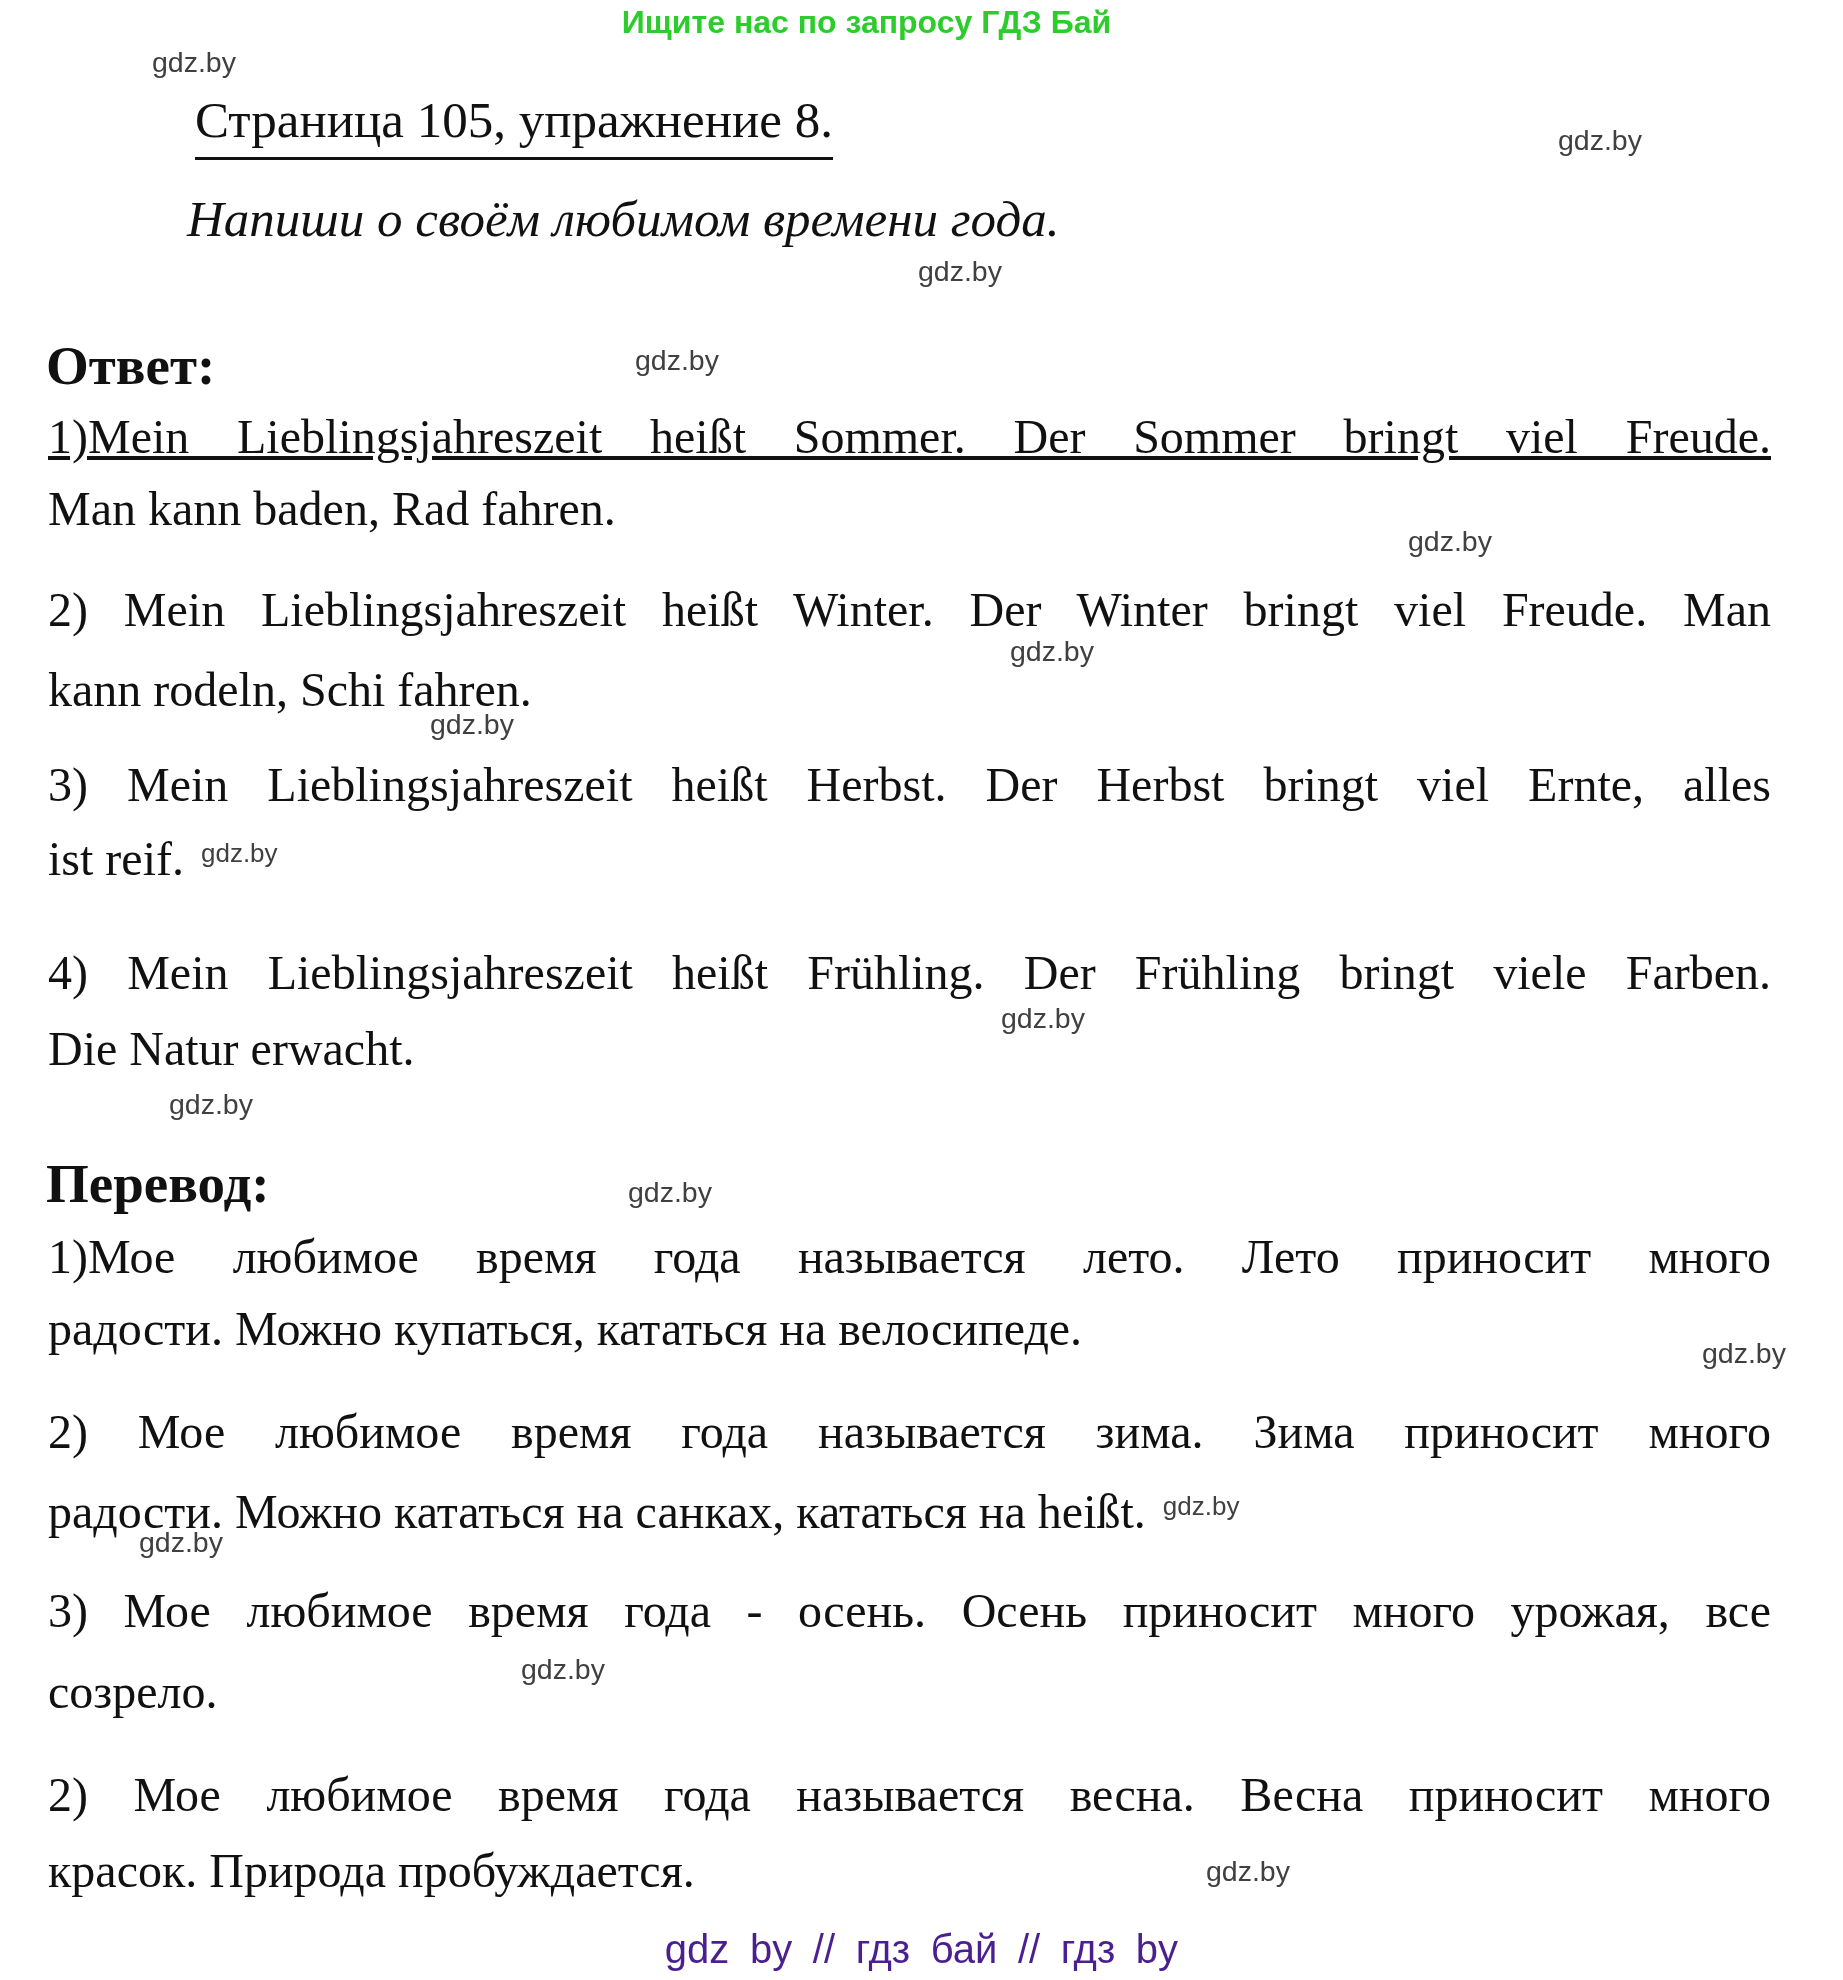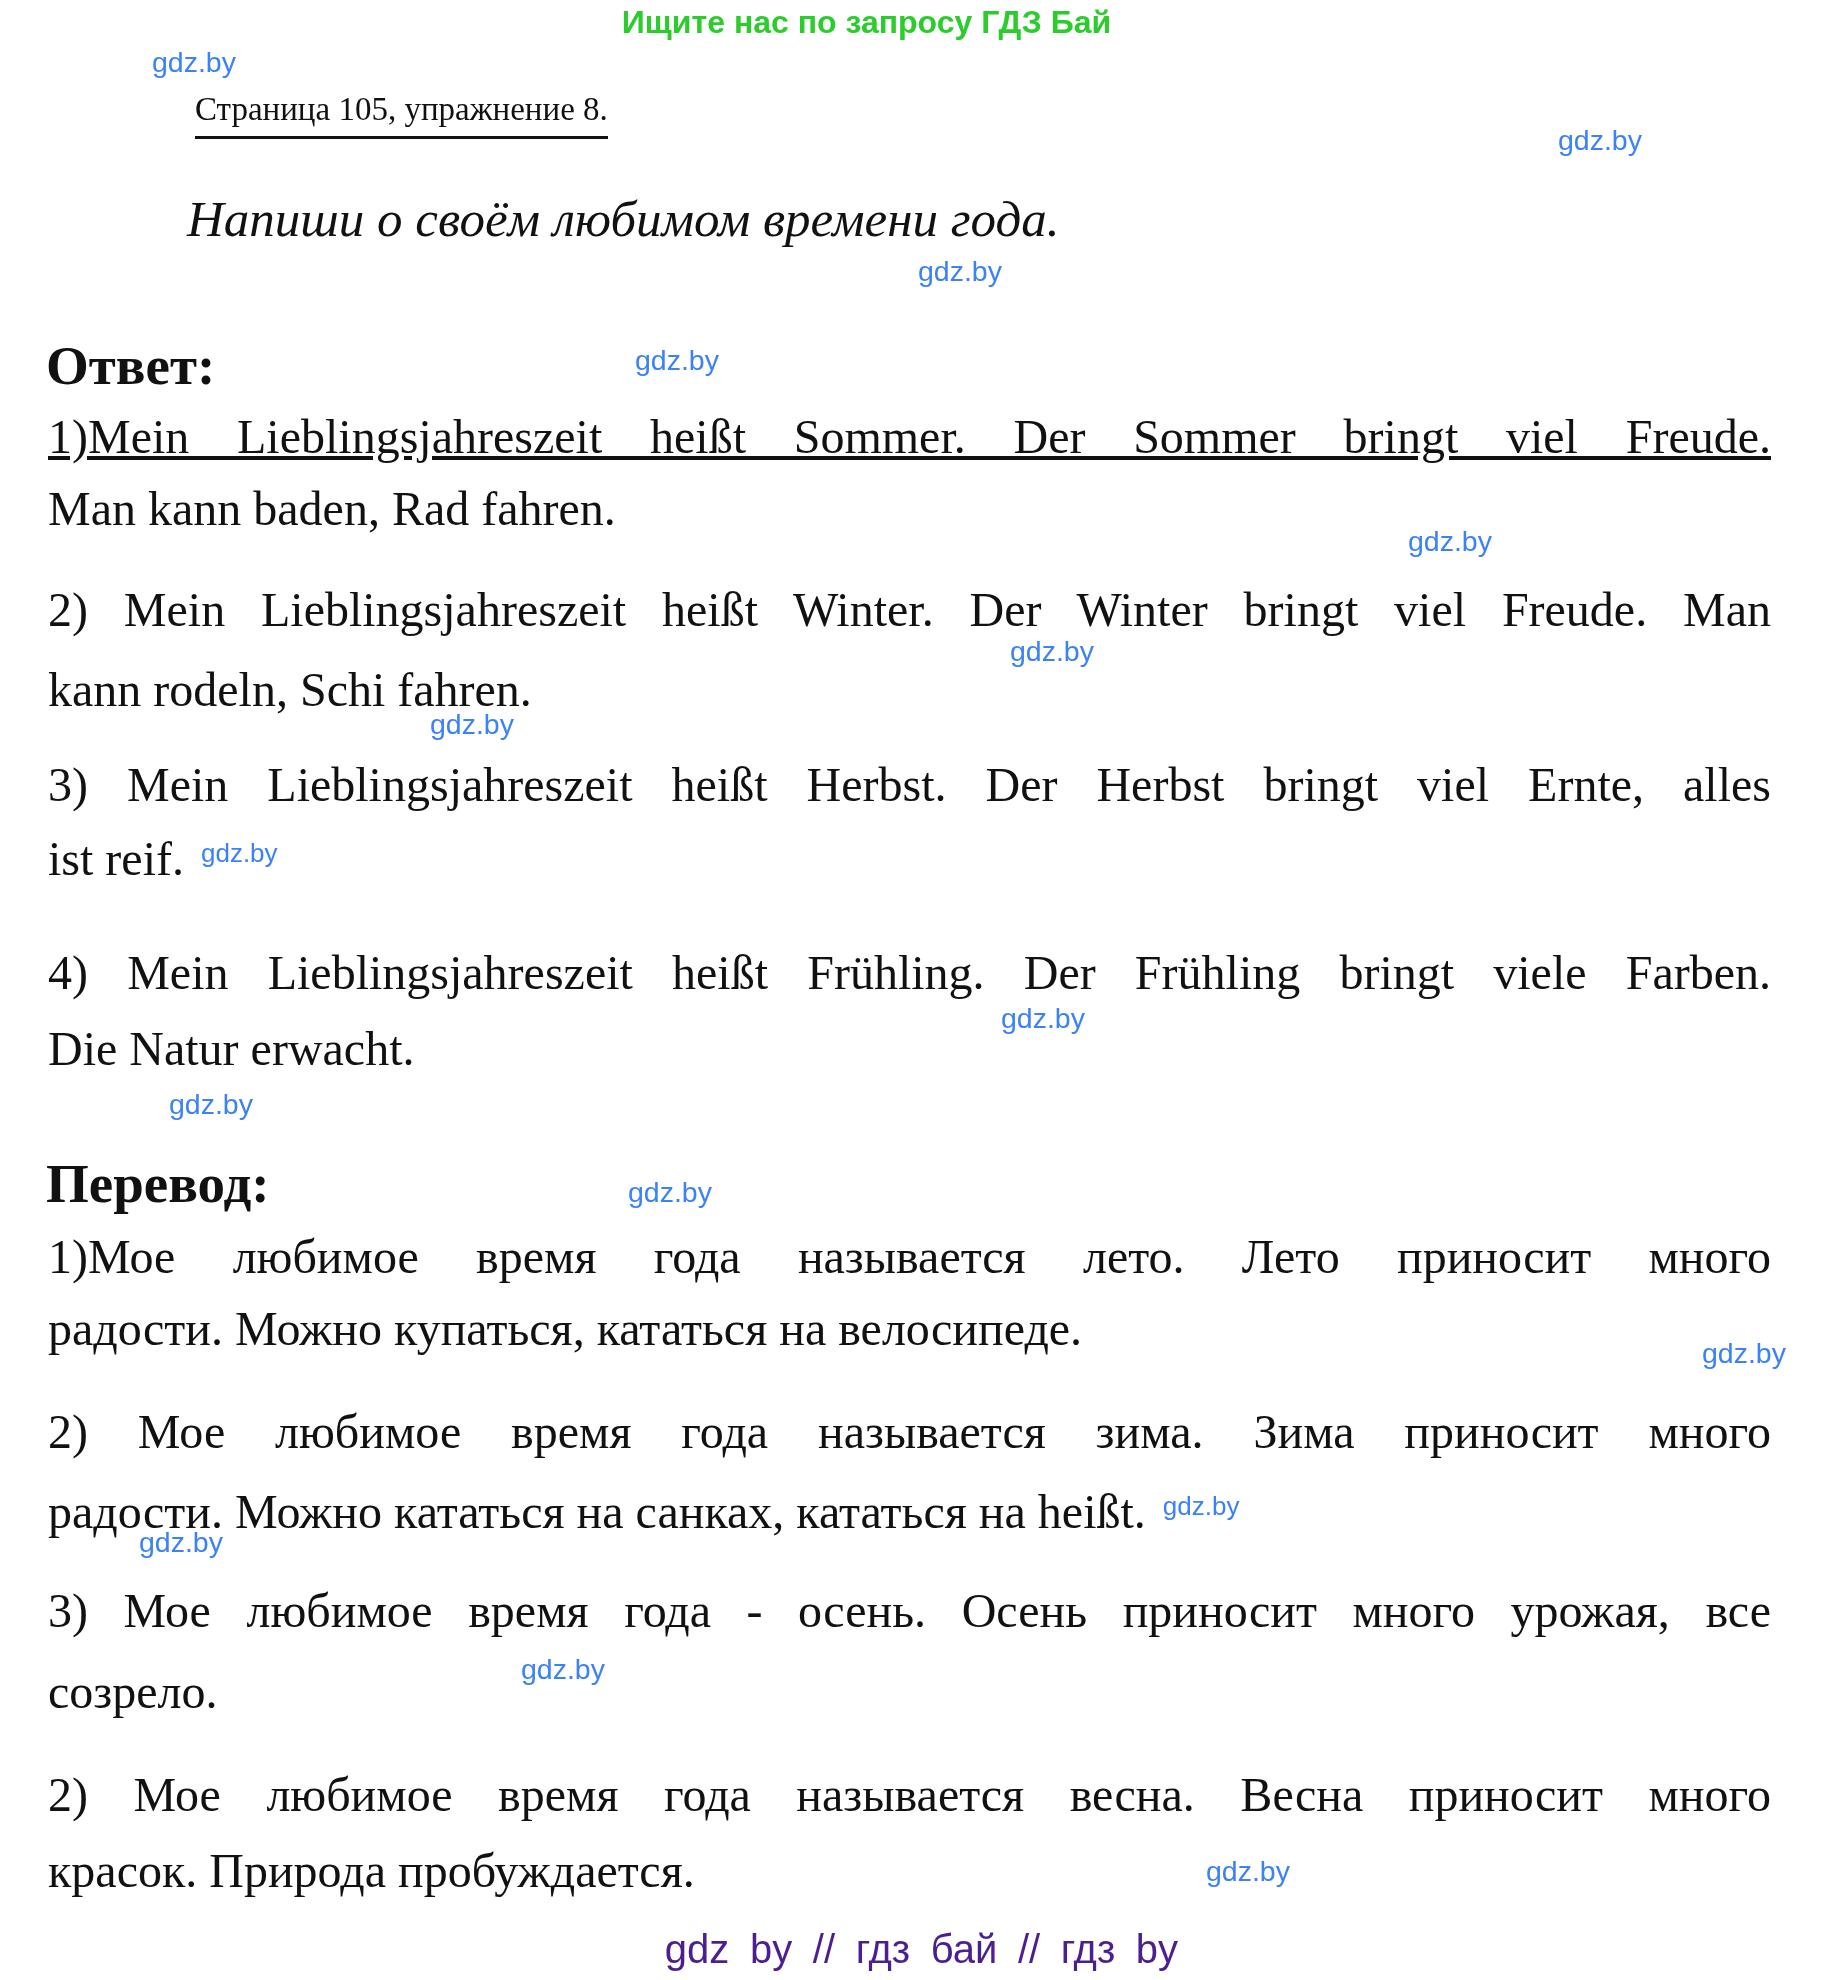--- a/index.html
+++ b/index.html
@@ -9,29 +9,29 @@
   }
   .abs{position:absolute;}
   
   .promo{
     top:3.8px;left:0;width:1733px;text-align:center;
     font-family:"Liberation Sans",sans-serif;font-size:32px;font-weight:bold;
     color:#2bcc2b;
   }
   
   .wm{
-    font-family:"Liberation Sans",sans-serif;font-size:28.5px;color:#3b82f6;
+    font-family:"Liberation Sans",sans-serif;font-size:28.5px;color:#404040;
     white-space:nowrap;
   }
   .wm.sup{
     display:inline-block;font-size:26px;vertical-align:13.3px;margin-left:17px;
   }
   
   .doc-title{
-    top:91px;left:195px;font-size:33px;
+    top:91px;left:195px;font-size:51px;
     border-bottom:3.8px solid #111;padding-bottom:7.6px;white-space:nowrap;
   }
   .doc-task{
     top:190px;left:187px;font-size:51px;font-style:italic;white-space:nowrap;
   }
   .section-heading{
     left:46px;font-size:55px;font-weight:bold;white-space:nowrap;margin-top:32px;
   }
   
   .line{

